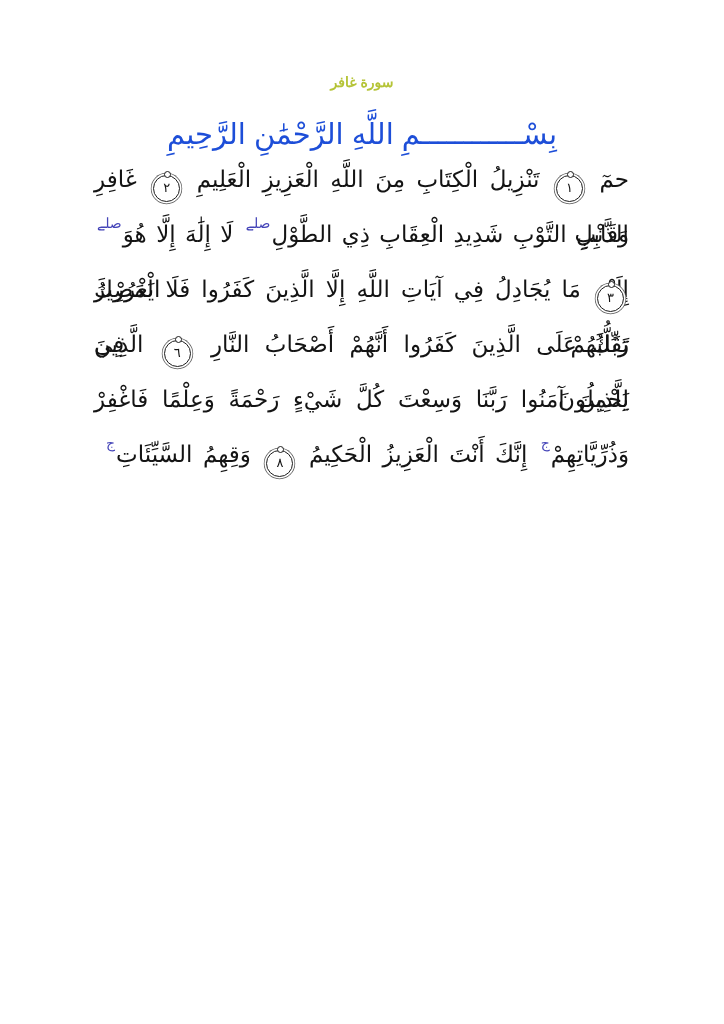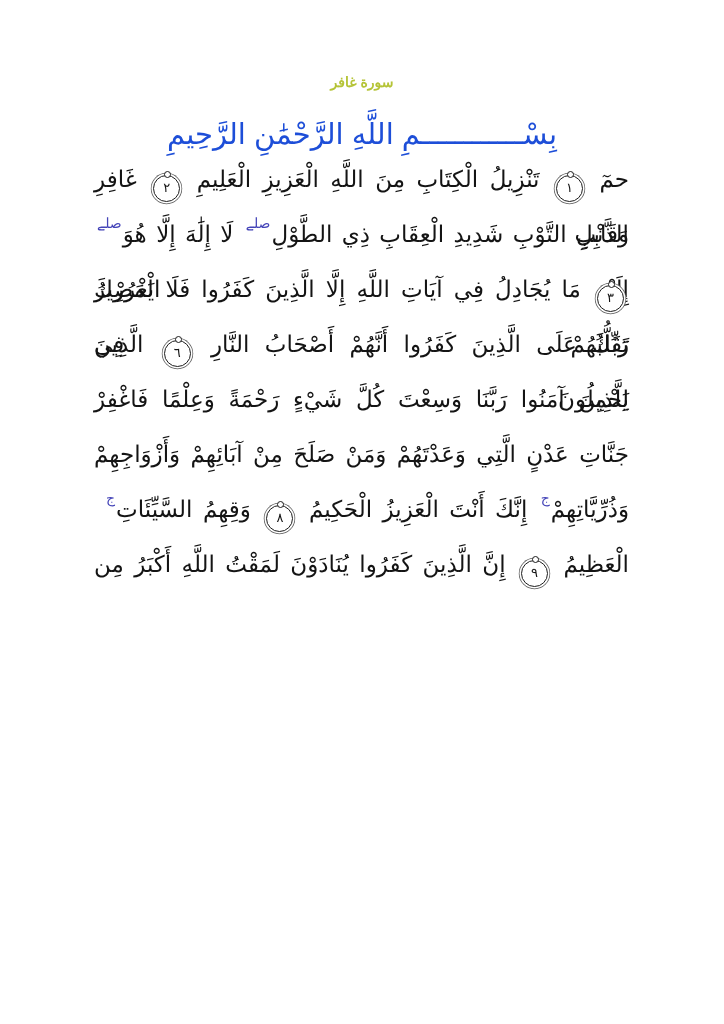--- a/index.html
+++ b/index.html
@@ -100,17 +100,15 @@
   <div class="surah-title" style="color: rgb(181, 196, 55);">سورة غافر</div>
 
   <div class="basmala" style="color: #1d4ed8;">بِسْــــــــــــمِ اللَّهِ الرَّحْمَٰنِ الرَّحِيمِ</div>
 
   <div class="lines">
       <div class="line" style="color: rgb(20, 20, 20);"><span class="txt">حمٓ </span><span class="verse-marker">١</span><span class="txt"> تَنْزِيلُ الْكِتَابِ مِنَ اللَّهِ الْعَزِيزِ الْعَلِيمِ </span><span class="verse-marker">٢</span><span class="txt"> غَافِرِ الذَّنْبِ</span></div>
       <div class="line" style="color: rgb(20, 20, 20);"><span class="txt">وَقَابِلِ التَّوْبِ شَدِيدِ الْعِقَابِ ذِي الطَّوْلِ</span><span class="pause-mark" style="color: rgb(68, 68, 184);">صلے</span><span class="txt"> لَا إِلَٰهَ إِلَّا هُوَ</span><span class="pause-mark" style="color: rgb(68, 68, 184);">صلے</span><span class="txt"> إِلَيْهِ الْمَصِيرُ</span></div>
       <div class="line" style="color: rgb(20, 20, 20);"><span class="verse-marker">٣</span><span class="txt"> مَا يُجَادِلُ فِي آيَاتِ اللَّهِ إِلَّا الَّذِينَ كَفَرُوا فَلَا يَغْرُرْكَ تَقَلُّبُهُمْ فِي</span></div>
       <div class="line" style="color: rgb(20, 20, 20);"><span class="txt">رَبِّكَ عَلَى الَّذِينَ كَفَرُوا أَنَّهُمْ أَصْحَابُ النَّارِ </span><span class="verse-marker">٦</span><span class="txt"> الَّذِينَ يَحْمِلُونَ</span></div>
       <div class="line" style="color: rgb(20, 20, 20);"><span class="txt">لِلَّذِينَ آمَنُوا رَبَّنَا وَسِعْتَ كُلَّ شَيْءٍ رَحْمَةً وَعِلْمًا فَاغْفِرْ</span></div>
-      <div class="line" style="color: rgb(20, 20, 20);"><span class="txt">جَنَّاتِ عَدْنٍ الَّتِي وَعَدْتَهُمْ وَمَنْ صَلَحَ مِنْ آبَائِهِمْ وَأَزْوَاجِهِمْ</span></div>
       <div class="line" style="color: rgb(20, 20, 20); margin-left: 9px;"><span class="txt">وَذُرِّيَّاتِهِمْ</span><span class="pause-mark" style="color: rgb(68, 68, 184);">ج</span><span class="txt"> إِنَّكَ أَنْتَ الْعَزِيزُ الْحَكِيمُ </span><span class="verse-marker">٨</span><span class="txt"> وَقِهِمُ السَّيِّئَاتِ</span><span class="pause-mark" style="color: rgb(68, 68, 184);">ج</span></div>
-      <div class="line" style="color: rgb(20, 20, 20);"><span class="txt">الْعَظِيمُ </span><span class="verse-marker">٩</span><span class="txt"> إِنَّ الَّذِينَ كَفَرُوا يُنَادَوْنَ لَمَقْتُ اللَّهِ أَكْبَرُ مِن</span></div>
     </div>
 </div>
 
 </body></html>

